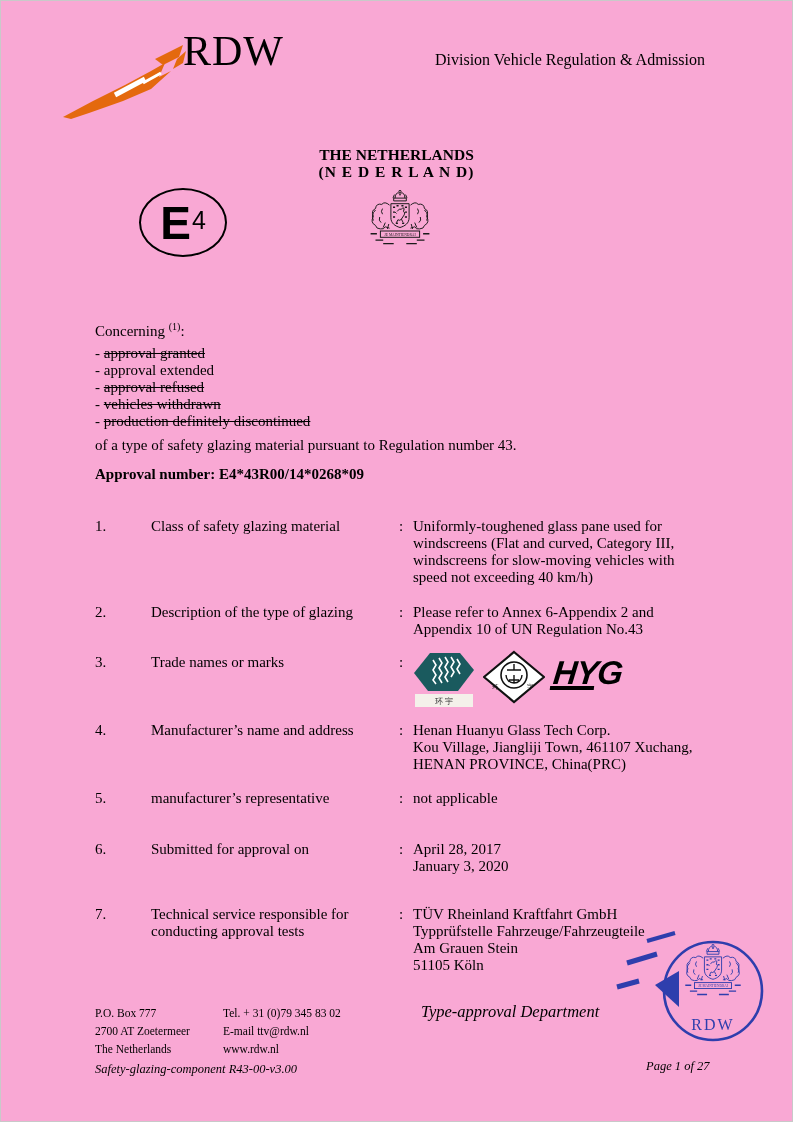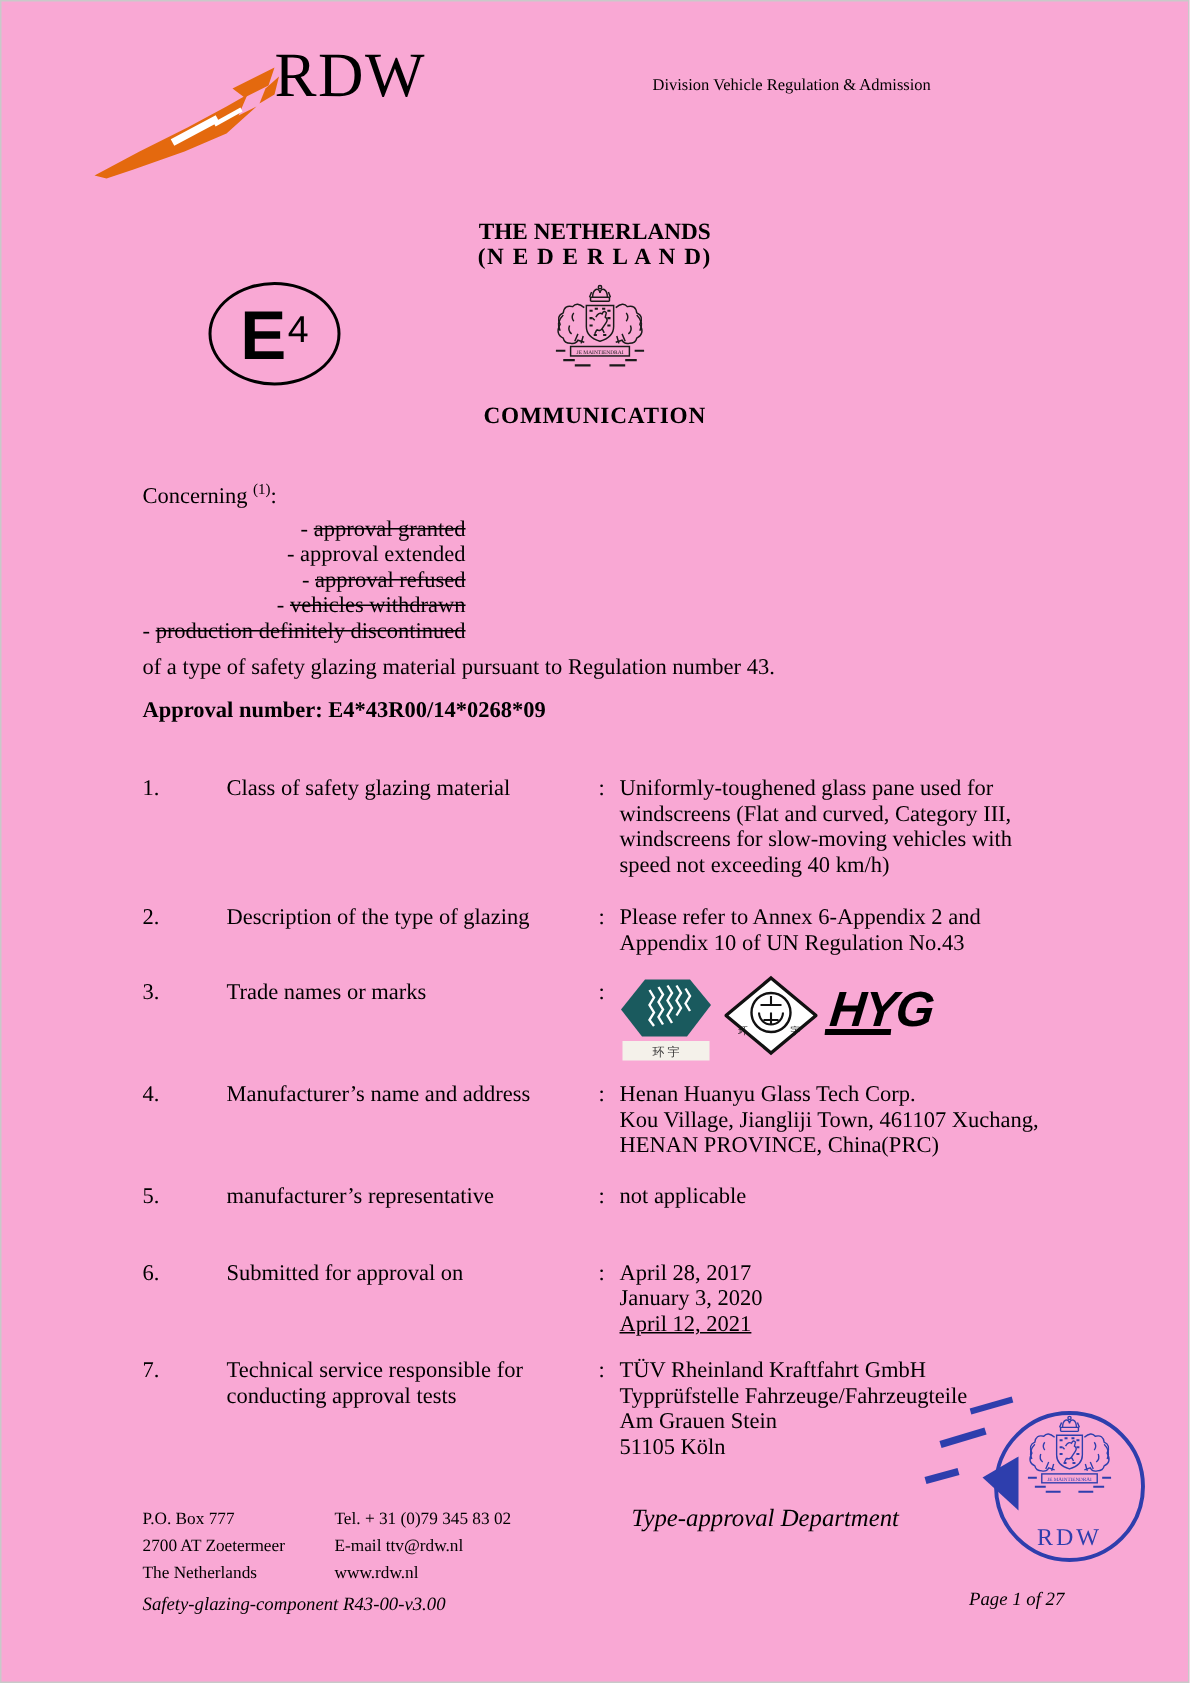--- a/index.html
+++ b/index.html
@@ -7,24 +7,24 @@
     position:relative;width:791px;height:1120px;margin:0;
     background:#f9a8d4;border:1px solid #c9c9c9;overflow:hidden;
     font-family:"Liberation Serif","DejaVu Serif",serif;color:#000;
   }
   .abs{position:absolute;}
   .ctr{left:0;width:100%;text-align:center;}
   .b{font-weight:bold;}
   .strike{text-decoration:line-through;}
   .u{text-decoration:underline;}
   .brand{font-size:42px;letter-spacing:1px;}
-  .division{font-size:11px;}
+  .division{font-size:16px;}
   .title-line{font-size:15.5px;font-weight:bold;}
   .communication{font-size:15.5px;font-weight:bold;letter-spacing:.5px;}
-  .body-text{font-size:15px;line-height:17px;text-align:right;}
+  .body-text{font-size:15px;line-height:17px;}
   .sup{vertical-align:super;font-size:10px;}
   .row{position:absolute;left:94px;width:612px;display:grid;
        grid-template-columns:56px 248px 14px 294px;
        font-size:15px;line-height:17px;}
   .emark{
     width:84px;height:65px;border:2px solid #000;border-radius:50%;
     display:flex;align-items:center;justify-content:center;
     font-family:"Liberation Sans","DejaVu Sans",sans-serif;
   }
   .emark .E{font-size:46px;font-weight:bold;line-height:1;}
@@ -91,21 +91,20 @@
 
   <div class="abs emark" style="left:138px;top:187px">
     <span class="E">E</span>
     <span class="n">4</span>
   </div>
 
   <svg class="abs coat-black" style="left:346px;top:188px" width="106" height="70" viewBox="0 0 120 100">
     <use href="#coat"></use>
   </svg>
 
-  <div class="abs ctr communication" style="top:268px">COMMUNICATION</div>
 
   <div class="abs body-text" style="left:94px;top:317px">
     <span>Concerning</span>
     <span class="sup">(1)</span><span>:</span>
   </div>
 
   <div class="abs body-text" style="left:94px;top:344px">
     <div><span>-</span> <span class="strike">approval granted</span></div>
     <div><span>-</span> <span>approval extended</span></div>
     <div><span>-</span> <span class="strike">approval refused</span></div>
@@ -209,21 +208,20 @@
 
   <div class="row" style="top:840px">
     <div>6.</div>
     <div>
         <div>Submitted for approval on</div>
       </div>
     <div>:</div>
     <div>
       <div>April 28, 2017</div>
       <div>January 3, 2020</div>
-      <div class="u">April 12, 2021</div>
     </div>
   </div>
 
   <div class="row" style="top:905px">
     <div>7.</div>
     <div>
       <div>Technical service responsible for</div>
       <div>conducting approval tests</div>
     </div>
     <div>:</div>

